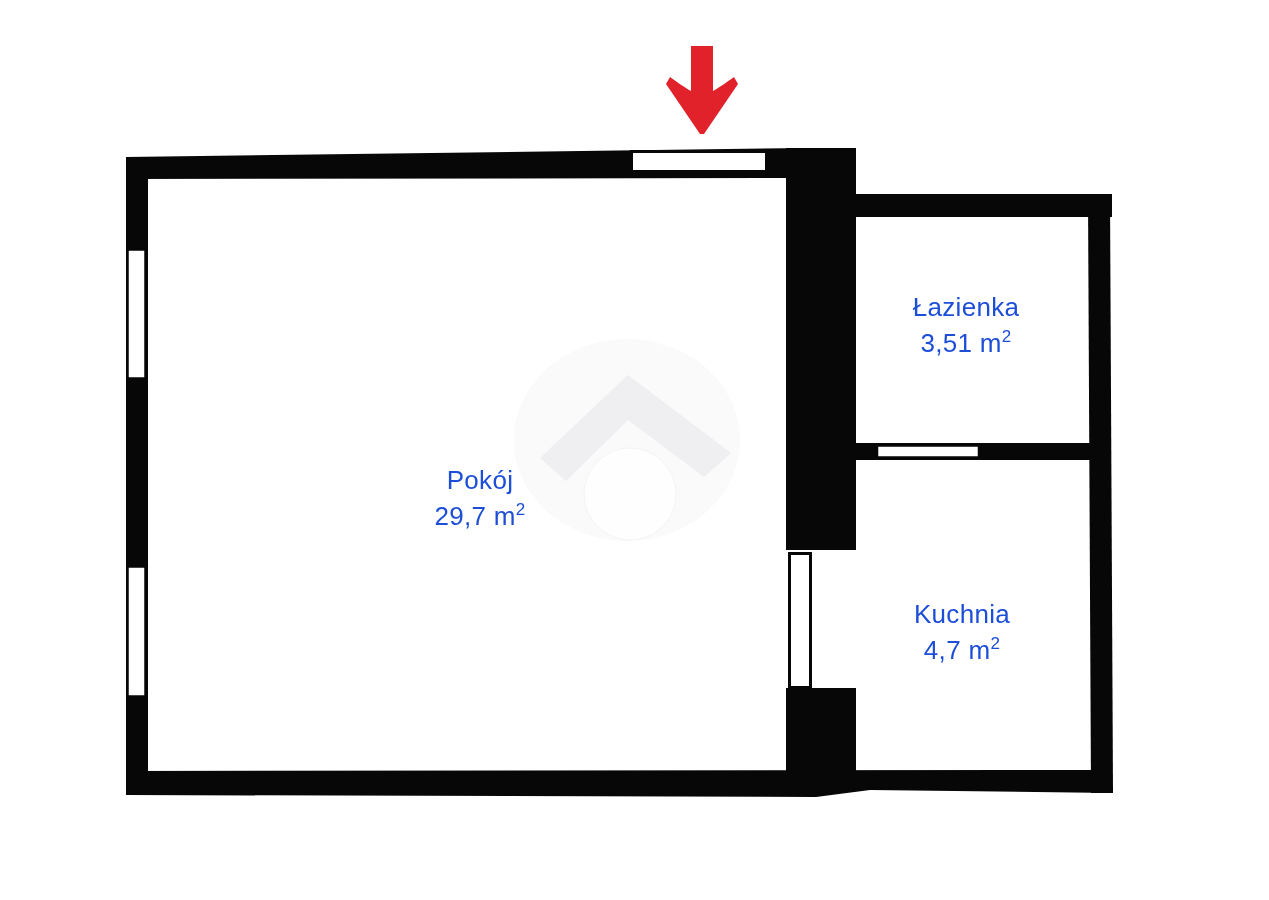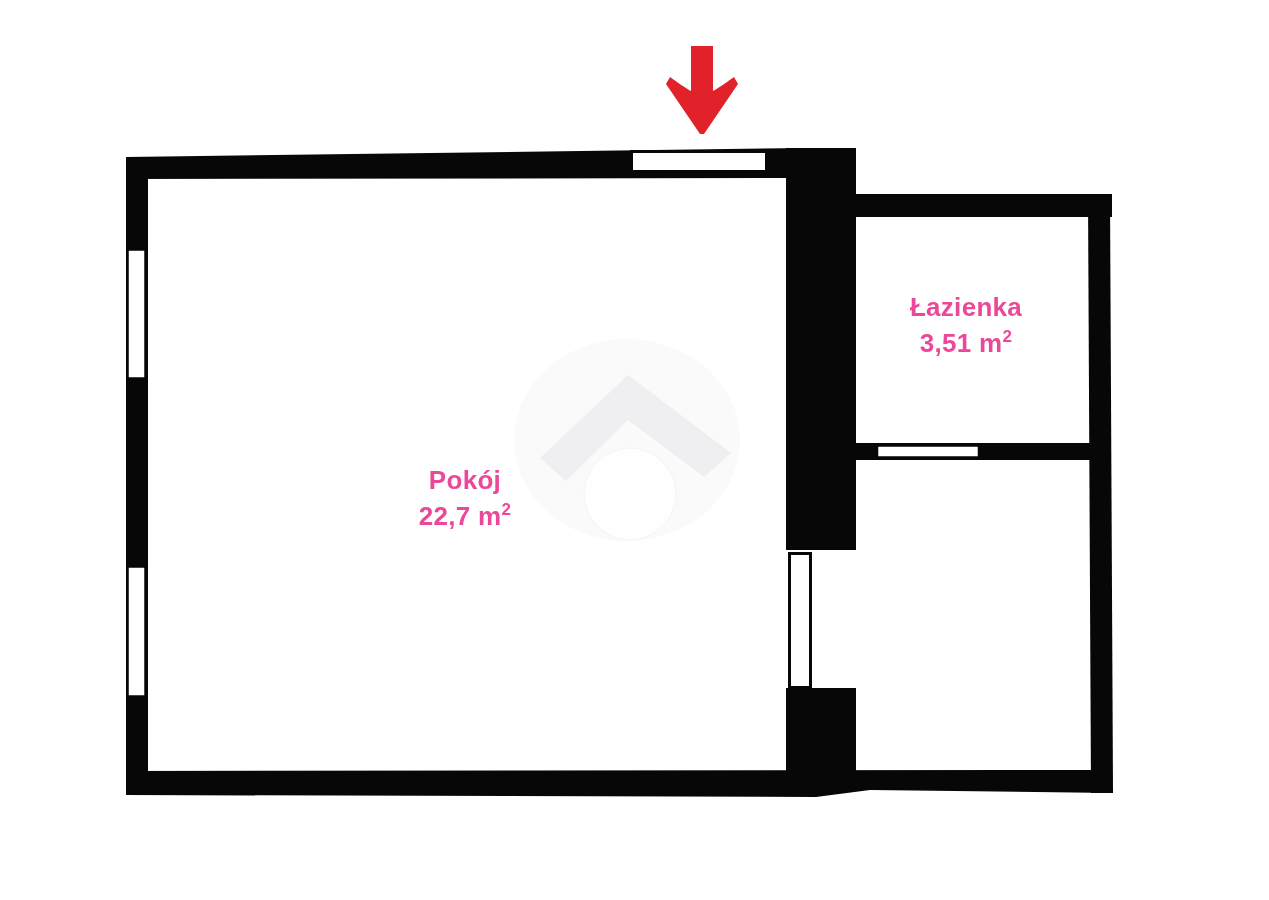--- a/index.html
+++ b/index.html
@@ -11,24 +11,23 @@
     overflow: hidden;
     font-family: "Liberation Sans", sans-serif;
   }
   #plan-svg { position: absolute; left: 0; top: 0; }
   .room-label {
     position: absolute;
     transform: translate(-50%, -50%);
     text-align: center;
     font-size: 26px;
     line-height: 36px;
-    color: #ec4899;
+    color: #1d4ed8;
     letter-spacing: 0.3px;
     white-space: nowrap;
-    font-weight: bold;
   }
   .room-area sup {
     font-size: 17px;
     line-height: 0;
   }
 </style>
 </head>
 <body>
 
 <div id="stage">
@@ -58,24 +57,28 @@
       <rect x="127.5" y="566.5" width="18" height="130" stroke-width="2.5"></rect>
       <rect x="789.5" y="553.5" width="21" height="134" stroke-width="3"></rect>
       <rect x="877" y="445.5" width="102" height="12" stroke-width="2.5"></rect>
     </g>
 
     <path d="M691,46 L713,46 L713,91
              C719,88 728,81 734,77 L738,84 L704,134 L700,134 L666,84 L670,77
              C676,81 685,88 691,91 Z" fill="#e2222a"></path>
   </svg>
 
-  <div class="room-label" style="left:465px; top:498px">
+  <div class="room-label" style="left:480px; top:498px">
     <div class="room-name">Pokój</div>
-    <div class="room-area"><span>22,7 m</span><sup>2</sup></div>
+    <div class="room-area"><span>29,7 m</span><sup>2</sup></div>
   </div>
 
   <div class="room-label" style="left:966px; top:325px">
     <div class="room-name">Łazienka</div>
     <div class="room-area"><span>3,51 m</span><sup>2</sup></div>
   </div>
 
+  <div class="room-label" style="left:962px; top:632px">
+    <div class="room-name">Kuchnia</div>
+    <div class="room-area"><span>4,7 m</span><sup>2</sup></div>
+  </div>
 
 </div>
 
 </body></html>

